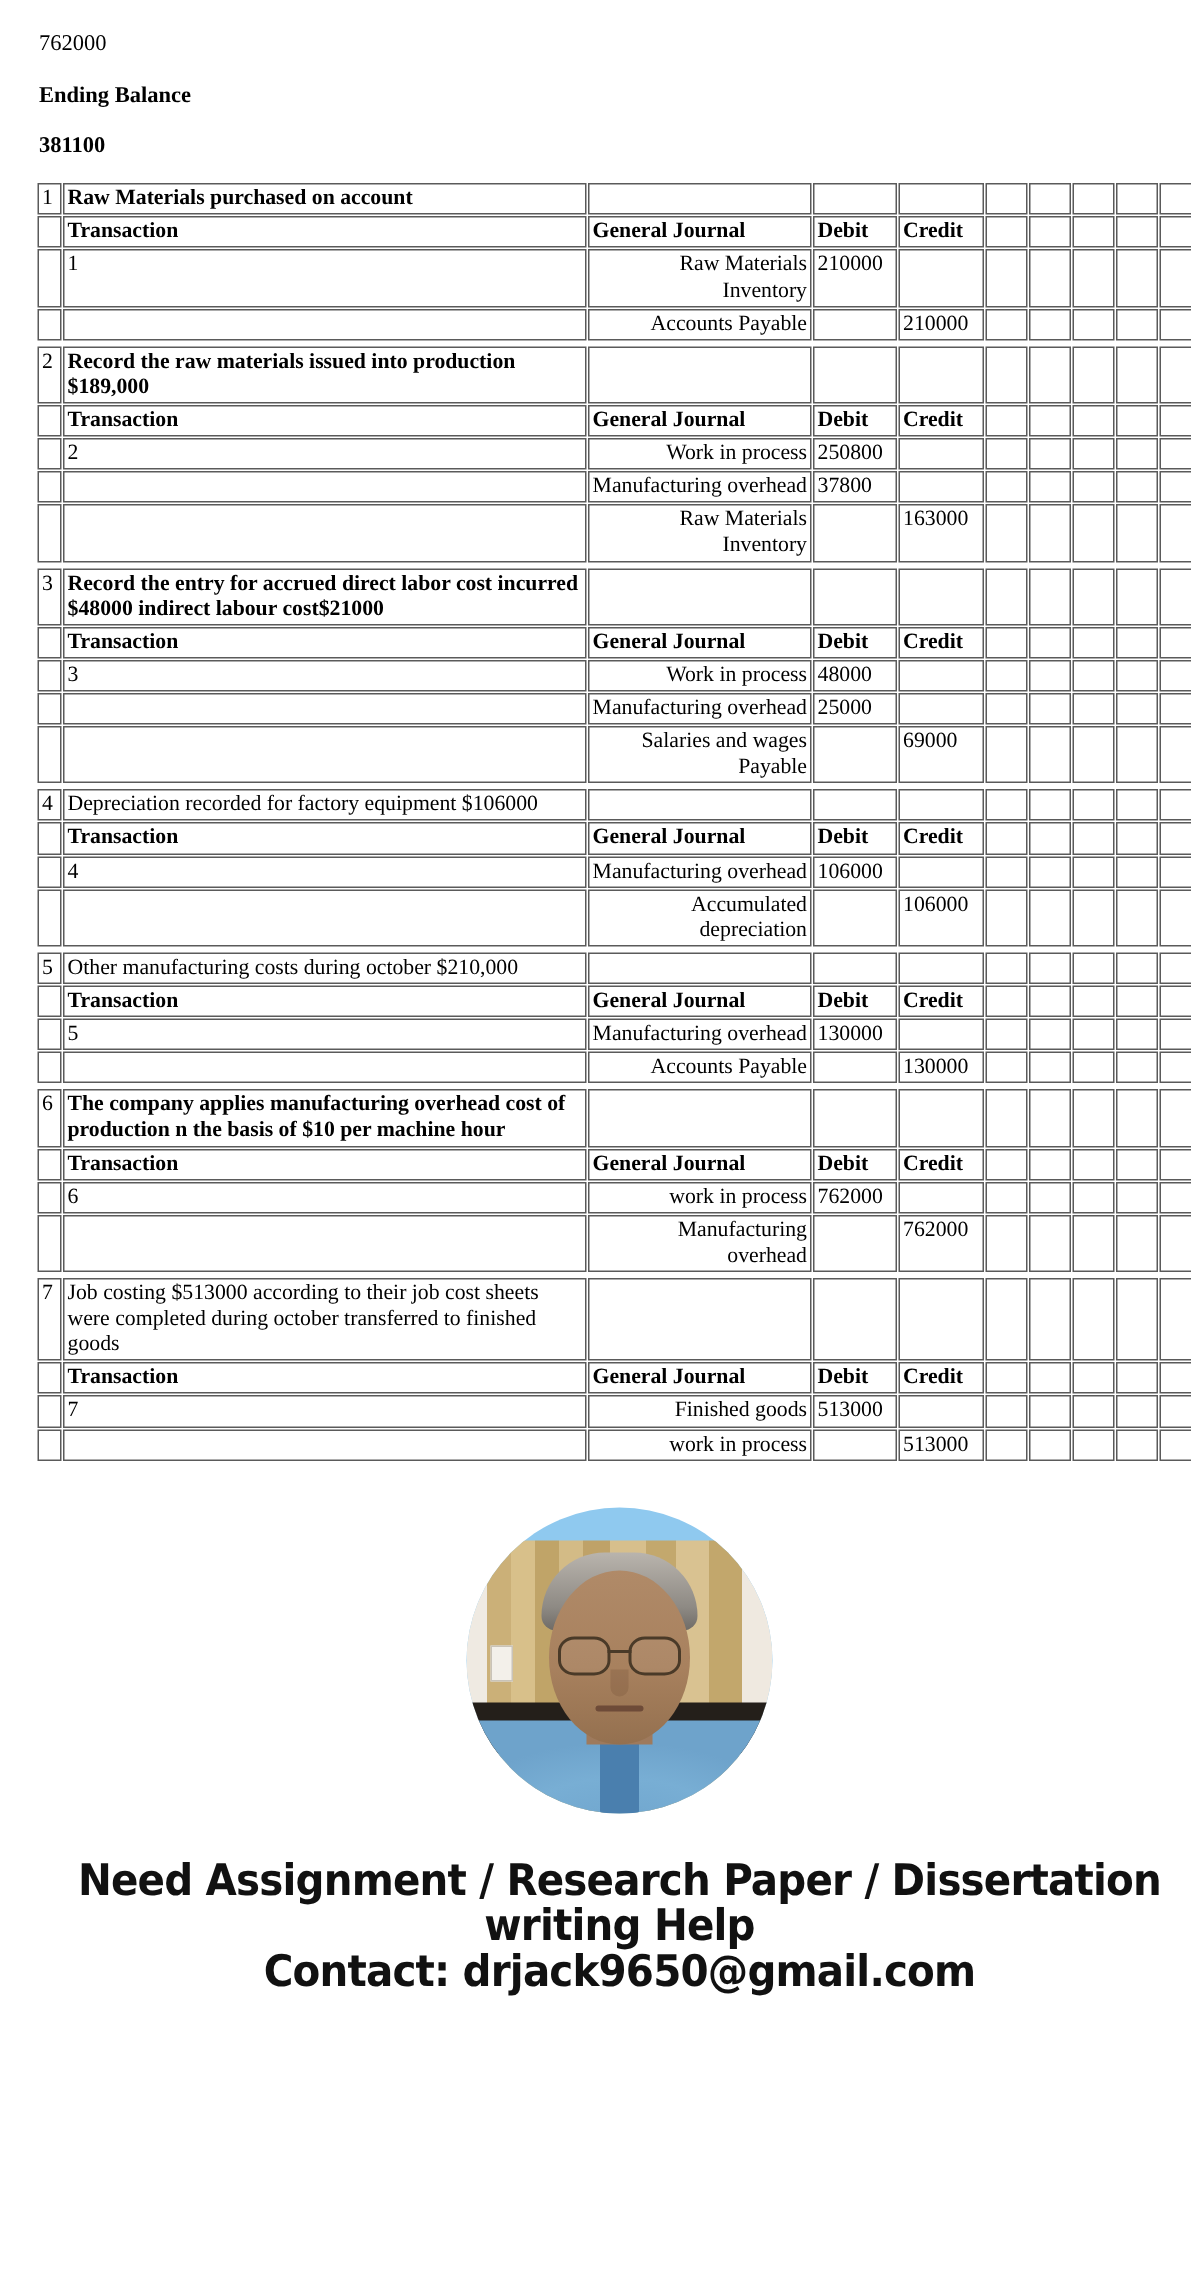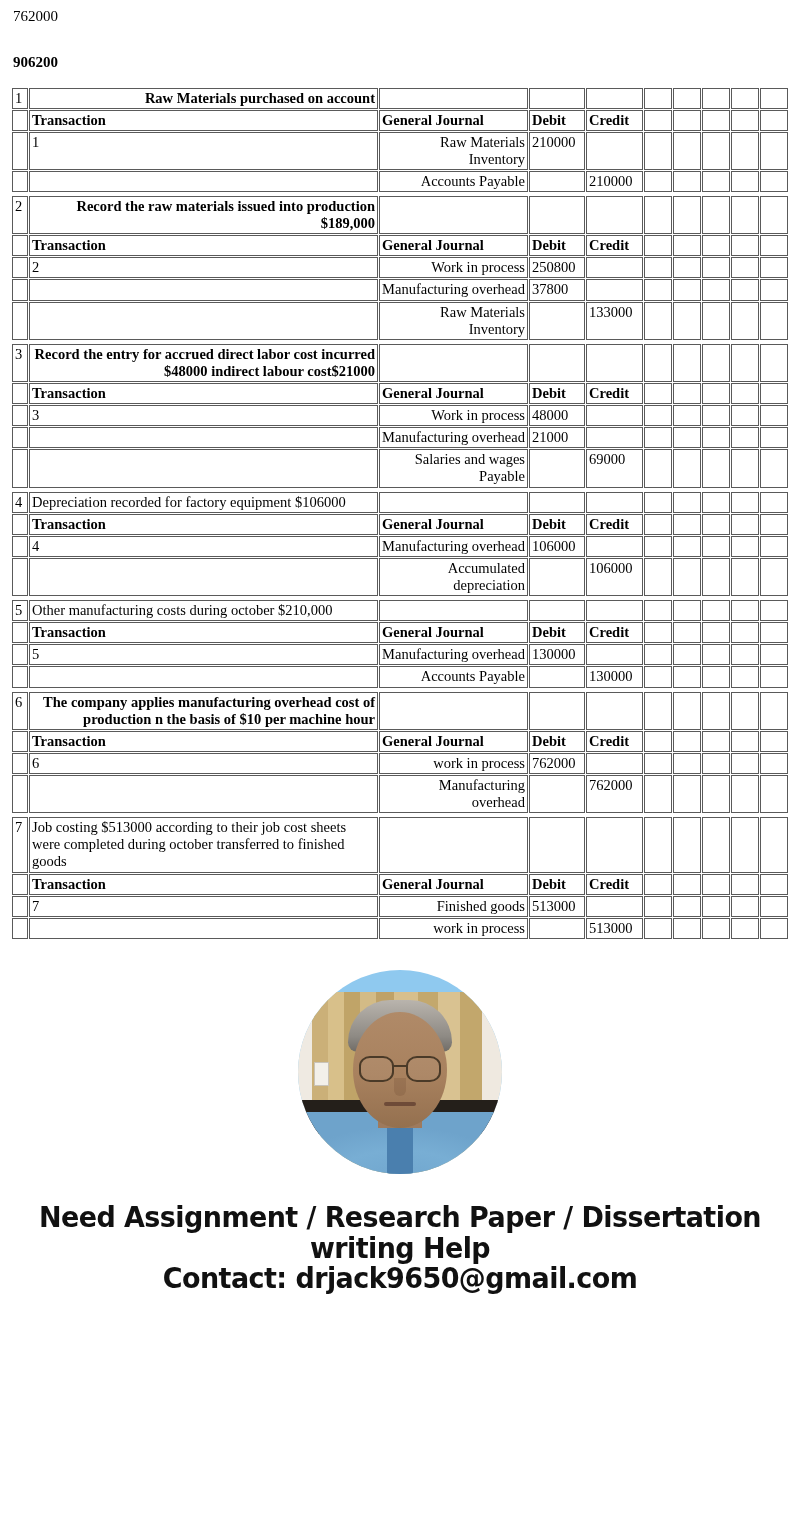--- a/index.html
+++ b/index.html
@@ -9,21 +9,21 @@
   }
   body {
     width: 794px;
     font-family: "Liberation Serif", "DejaVu Serif", serif;
     color: #000000;
     -webkit-font-smoothing: antialiased;
   }
   .page {
     width: 666px;
     position: relative;
-    padding: 3px;
+    padding: 16px;
   }
 
   
   .top-block {
     padding: 0 8px;
   }
   .top-line {
     font-size: 15px;
     line-height: 1.05;
     margin: 0;
@@ -64,21 +64,21 @@
   col.c-deb   { width: 56px; }
   col.c-cre   { width: 57px; }
   col.c-x     { width: 28px; }
 
   td.idx {
     text-align: left;
     padding-left: 2px;
     vertical-align: middle;
     font-size: 14.5px;
   }
-  td.bold   { font-weight: bold; text-align: right; }
+  td.bold   { font-weight: bold; }
   td.mid    { vertical-align: middle; }
   td.blank  { padding: 0; }
   .ws { white-space: pre-wrap; text-align: right; }
 
   .h-row td { font-weight: bold; }
 
   
   .photo-area {
     width: 794px;
     text-align: center;
@@ -219,22 +219,23 @@
   .promo .l1, .promo .l2, .promo .l3 { display: block; }
 </style>
 </head>
 <body>
 
 <div class="page">
 
   <div class="top-block">
     <div class="top-line">762000</div>
     <div class="spacer-sm"></div>
+    <div class="top-line bold">Ending Balance</div>
     <div class="spacer-xs"></div>
-    <div class="top-line bold">906200</div>
+    <div class="top-line bold">381100</div>
   </div>
 
   <div style="height:16px"></div>
 
   <div class="tables-wrap" id="tables-wrap">
       <table class="jt">
         <colgroup>
           <col class="c-idx">
           <col class="c-trans">
           <col class="c-gj">
@@ -357,21 +358,21 @@
             <td class="blank">&nbsp;</td>
             <td class="blank">&nbsp;</td>
             <td class="blank">&nbsp;</td>
             <td class="blank">&nbsp;</td>
           </tr>
           <tr>
             <td class="idx blank">&nbsp;</td>
             <td class="mid">&nbsp;</td>
             <td class="ws">      Raw Materials Inventory</td>
             <td class="mid">&nbsp;</td>
-            <td class="mid">133000</td>
+            <td class="mid">163000</td>
             <td class="blank">&nbsp;</td>
             <td class="blank">&nbsp;</td>
             <td class="blank">&nbsp;</td>
             <td class="blank">&nbsp;</td>
             <td class="blank">&nbsp;</td>
           </tr>
         </tbody>
       </table>
       <table class="jt">
         <colgroup>
@@ -420,21 +421,21 @@
             <td class="blank">&nbsp;</td>
             <td class="blank">&nbsp;</td>
             <td class="blank">&nbsp;</td>
             <td class="blank">&nbsp;</td>
             <td class="blank">&nbsp;</td>
           </tr>
           <tr>
             <td class="idx blank">&nbsp;</td>
             <td class="mid">&nbsp;</td>
             <td class="ws">Manufacturing overhead</td>
-            <td class="mid">21000</td>
+            <td class="mid">25000</td>
             <td class="mid">&nbsp;</td>
             <td class="blank">&nbsp;</td>
             <td class="blank">&nbsp;</td>
             <td class="blank">&nbsp;</td>
             <td class="blank">&nbsp;</td>
             <td class="blank">&nbsp;</td>
           </tr>
           <tr>
             <td class="idx blank">&nbsp;</td>
             <td class="mid">&nbsp;</td>

